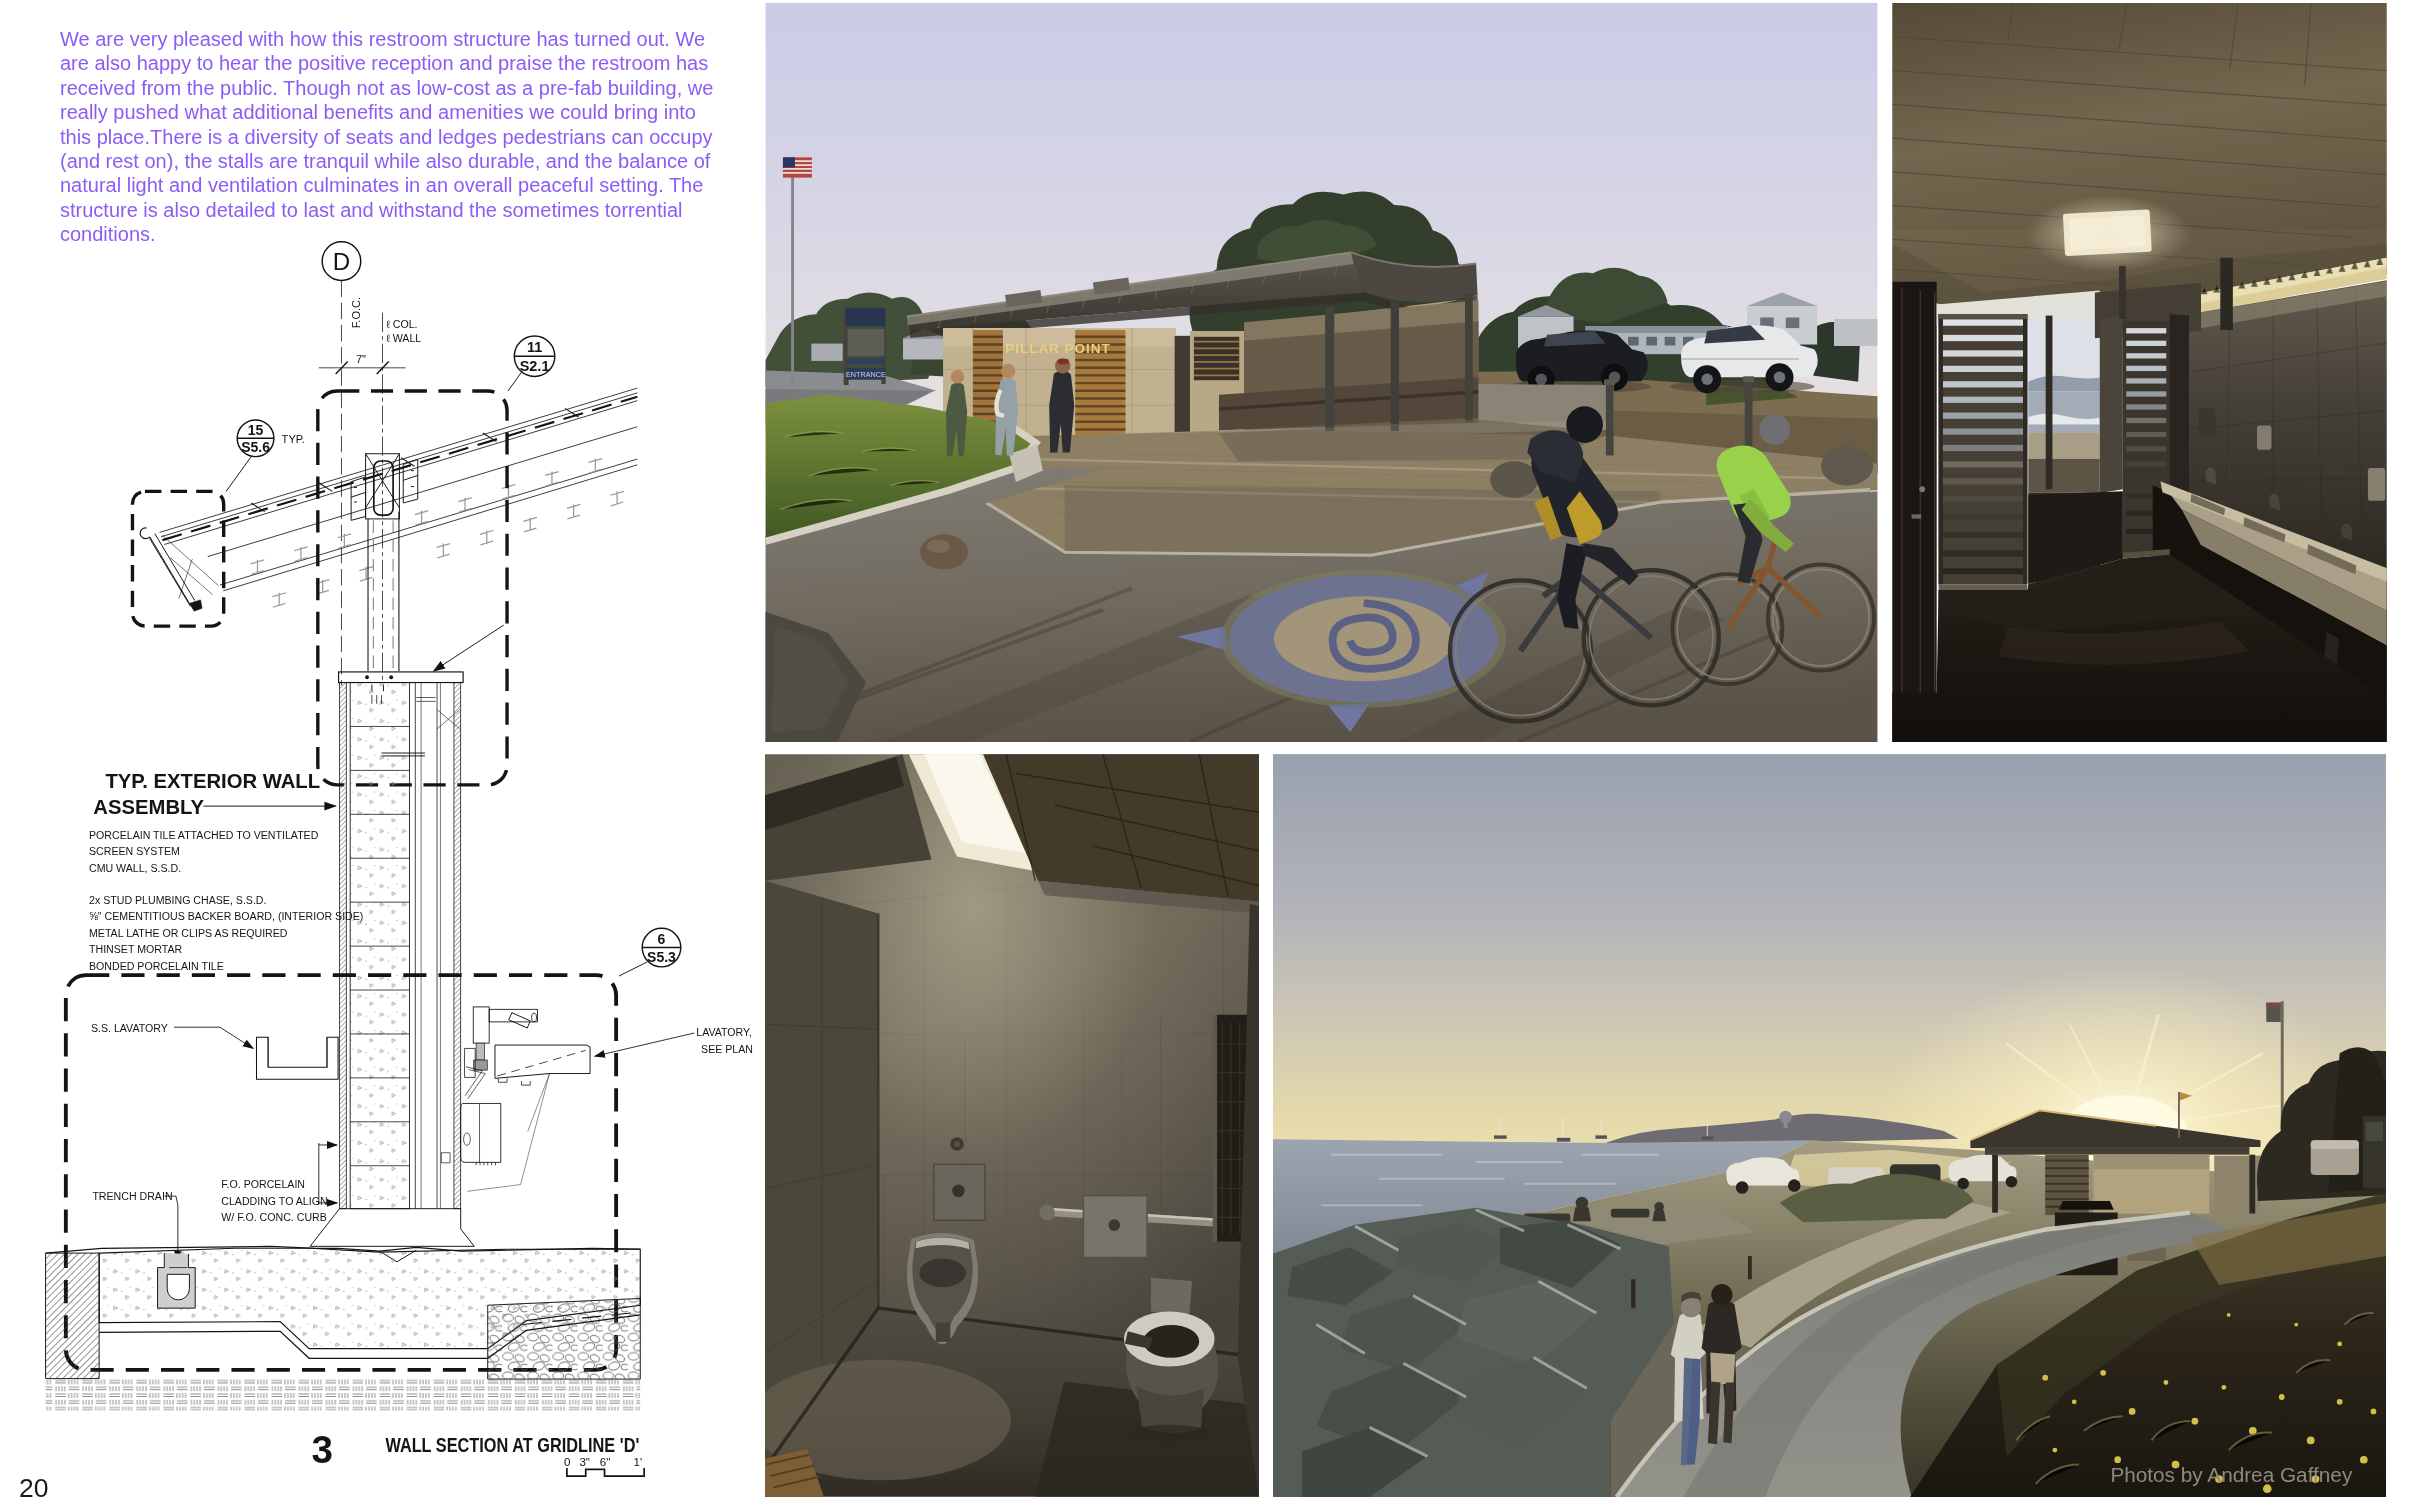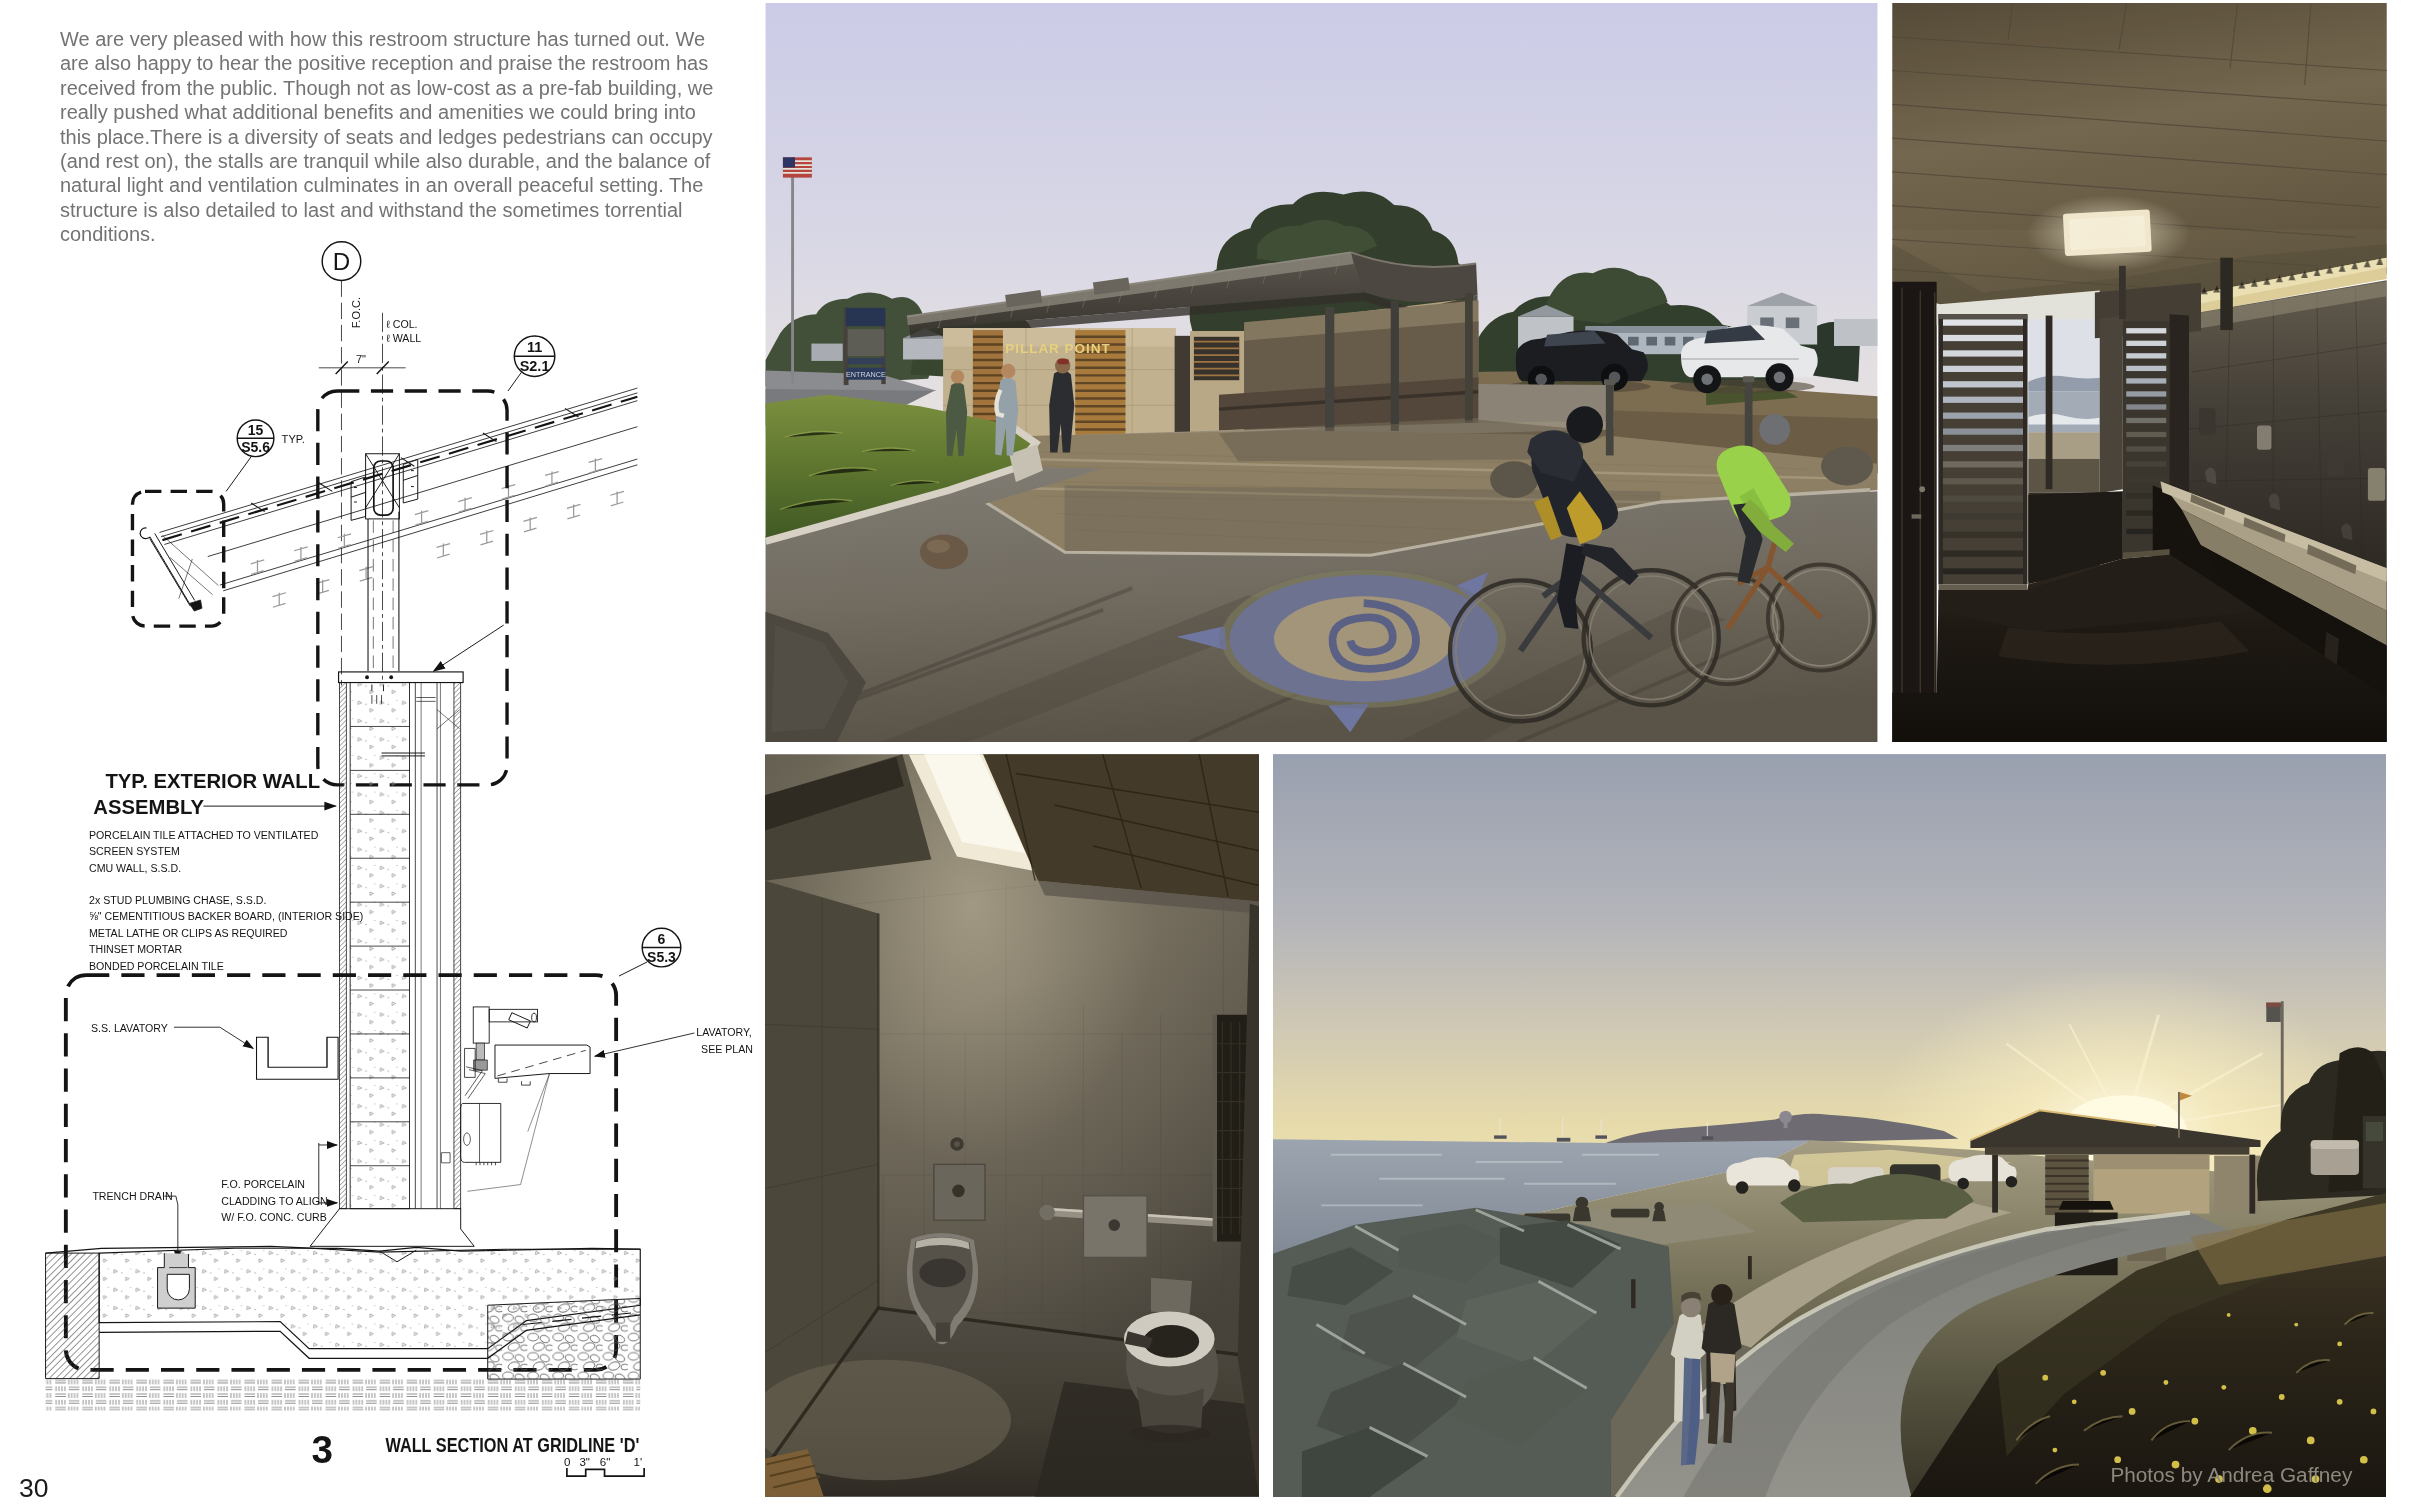--- a/index.html
+++ b/index.html
@@ -1,26 +1,26 @@
 <!DOCTYPE html>
 <html style="font-size:7.7px"><head>
 <meta charset="utf-8">
 <style>
 html,body{margin:0;padding:0;}
 body{width:2424px;height:1507px;background:#ffffff;font-family:"Liberation Sans",sans-serif;position:relative;overflow:hidden;}
 .abs{position:absolute;}
-#para{left:60px;top:27px;font-size:20px;line-height:24.4px;color:#737373;letter-spacing:0px;}
+#para{left:60px;top:27px;font-size:20px;line-height:24.4px;color:#8b5cf6;letter-spacing:0px;}
 #pageno{left:19px;top:1473px;font-size:26.5px;color:#1a1a1a;}
 </style>
 </head>
 <body>
 
 <div class="abs" id="para">We are very pleased with how this restroom structure has turned out. We<br>are also happy to hear the positive reception and praise the restroom has<br>received from the public. Though not as low-cost as a pre-fab building, we<br>really pushed what additional benefits and amenities we could bring into<br>this place.There is a diversity of seats and ledges pedestrians can occupy<br>(and rest on), the stalls are tranquil while also durable, and the balance of<br>natural light and ventilation culminates in an overall peaceful setting. The<br>structure is also detailed to last and withstand the sometimes torrential<br>conditions.</div>
 
-<div class="abs" id="pageno">30</div>
+<div class="abs" id="pageno">20</div>
 
 <svg class="abs" id="drawing" style="left:0;top:0" width="765" height="1507" viewBox="0 0 1584 3122" fill="none">
 <defs>
 <marker id="arr" viewBox="0 0 10 10" refX="9" refY="5" markerWidth="13" markerHeight="13" orient="auto-start-reverse">
         <path d="M0 1.5 L10 5 L0 8.5 z" fill="#111"></path>
       </marker>
 <pattern id="hatch" width="10" height="10" patternUnits="userSpaceOnUse" patternTransform="rotate(45)">
         <line x1="0" y1="0" x2="0" y2="10" stroke="#444" stroke-width="2.4"></line>
       </pattern>
 <pattern id="hatchf" width="7" height="7" patternUnits="userSpaceOnUse" patternTransform="rotate(45)">

